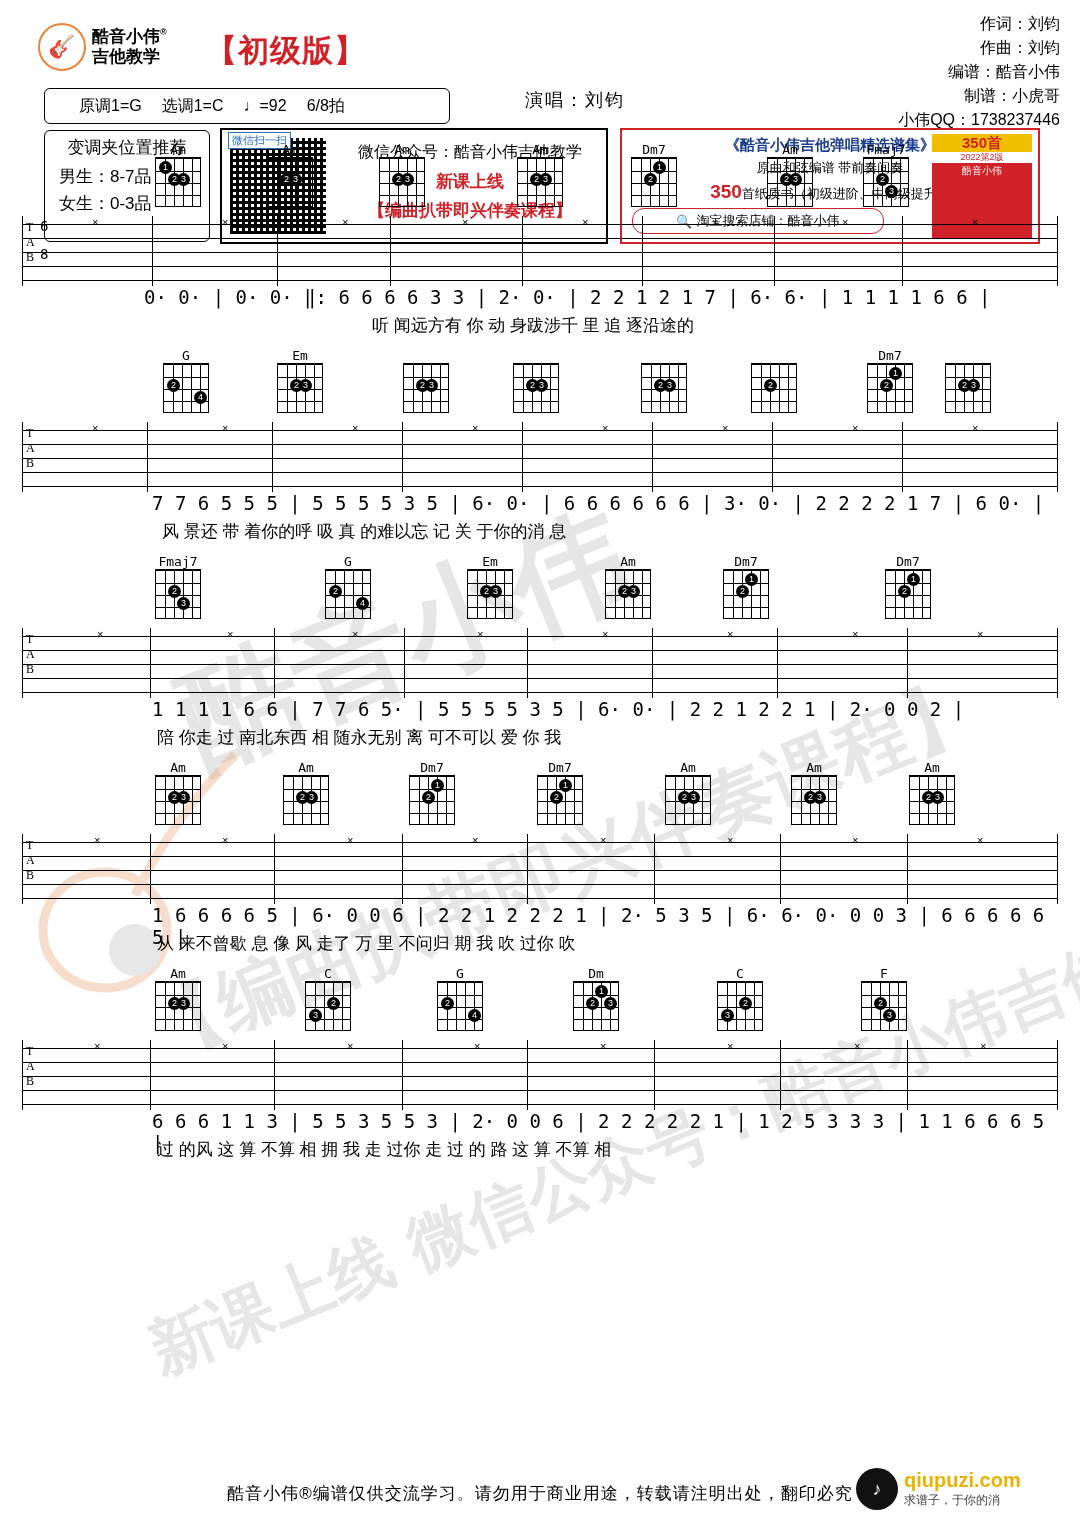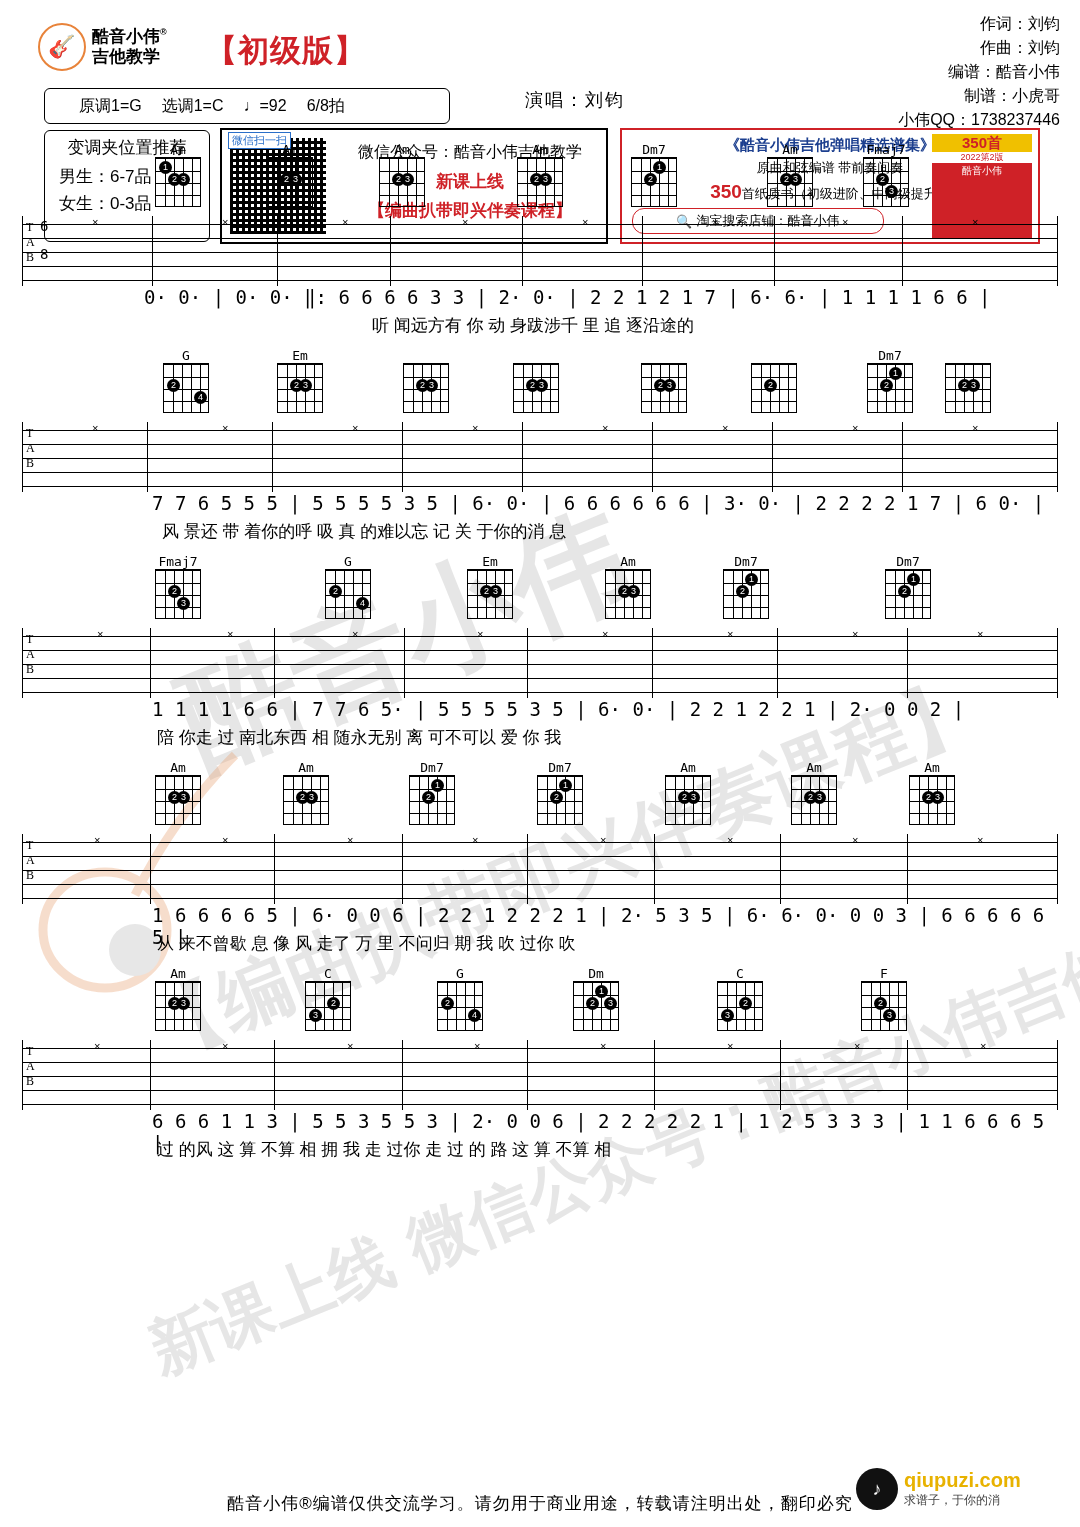--- a/index.html
+++ b/index.html
@@ -118,21 +118,21 @@
   .staff .bar{position:absolute;top:0;bottom:0;width:1px;background:#000;}
   .tabmark{position:absolute;left:4px;top:4px;font-size:12px;line-height:15px;font-family:"Liberation Serif",serif;}
   .xm{position:absolute;font-size:11px;color:#000;}
 
   .lyricline{position:relative;height:62px;margin:0 22px;}
   .num{position:absolute;font-size:19px;font-family:"DejaVu Sans Mono",monospace;top:0;}
   .lyr{position:absolute;font-size:17px;top:28px;}
 
   
   .footer{
-    position:absolute;left:0;right:0;bottom:12px;text-align:center;
+    position:absolute;left:0;right:0;bottom:22px;text-align:center;
     font-size:17px;letter-spacing:1px;
   }
   .logo-qpz{
     position:absolute;right:24px;bottom:10px;width:200px;height:56px;
     display:flex;align-items:center;
   }
   .qpz-circle{width:42px;height:42px;border-radius:50%;background:#111;color:#fff;font-size:18px;display:flex;align-items:center;justify-content:center;}
   .qpz-t{margin-left:6px;}
   .qpz-t .a{font-size:20px;font-weight:bold;color:#e8b200;}
   .qpz-t .b{font-size:12px;color:#444;}
@@ -174,21 +174,21 @@
 
   <div class="keybox">
     <span>原调1=G</span>
     <span>选调1=C</span>
     <span>♩=92</span>
     <span>6/8拍</span>
   </div>
 
   <div class="capo">
     <div class="t">变调夹位置推荐</div>
-    <div class="r">男生：6-7品</div>
+    <div class="r">男生：8-7品</div>
     <div class="r">女生：0-3品</div>
   </div>
 
   <div class="wechat-box">
     <div class="qr"></div>
     <div class="wechat-txt">
       <div class="w1">微信公众号：酷音小伟吉他教学</div>
       <div class="w2">新课上线</div>
       <div class="w3">【编曲扒带即兴伴奏课程】</div>
     </div>

